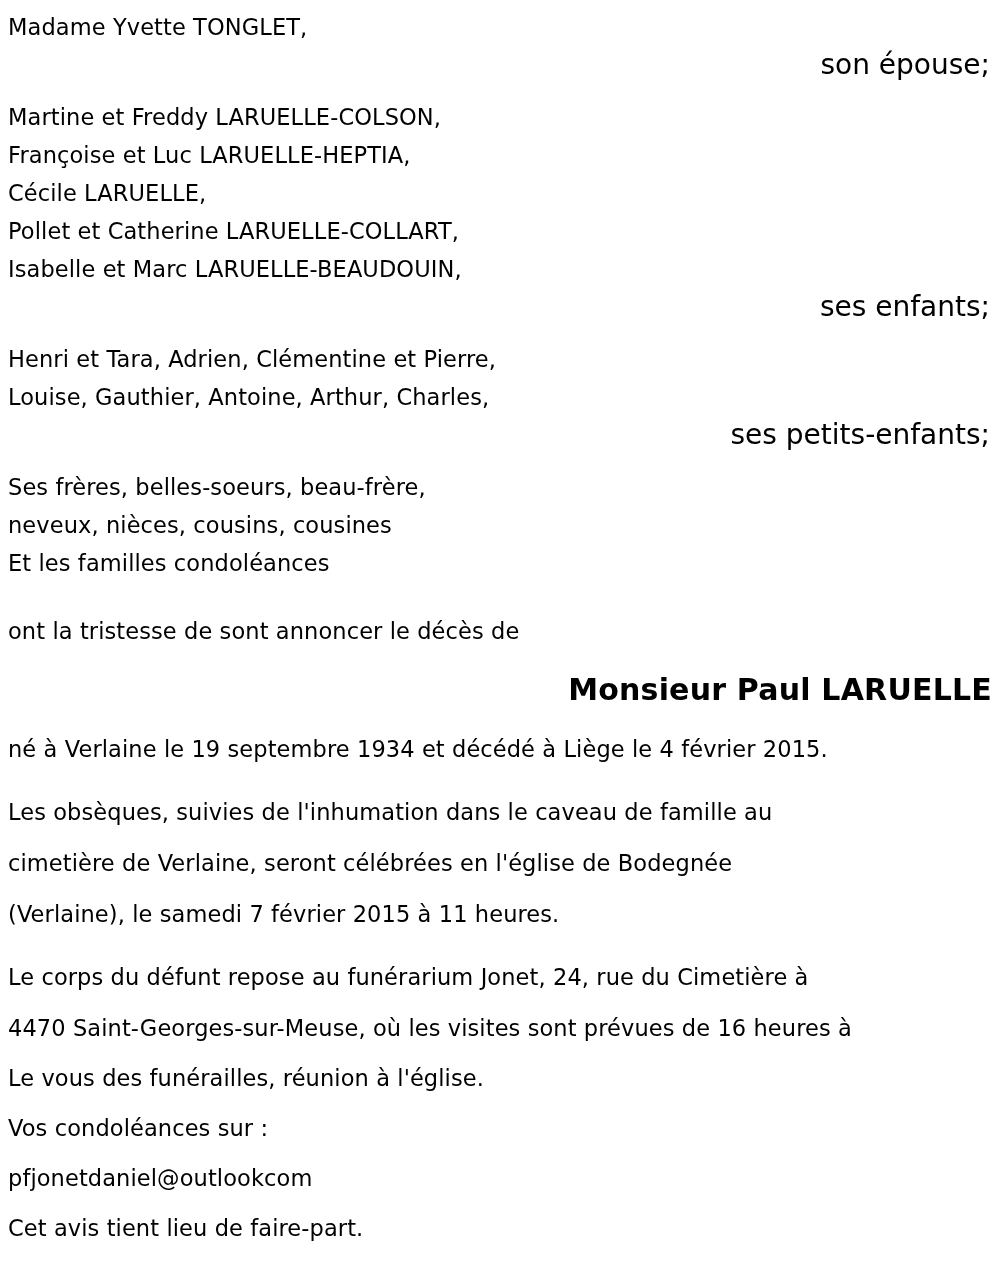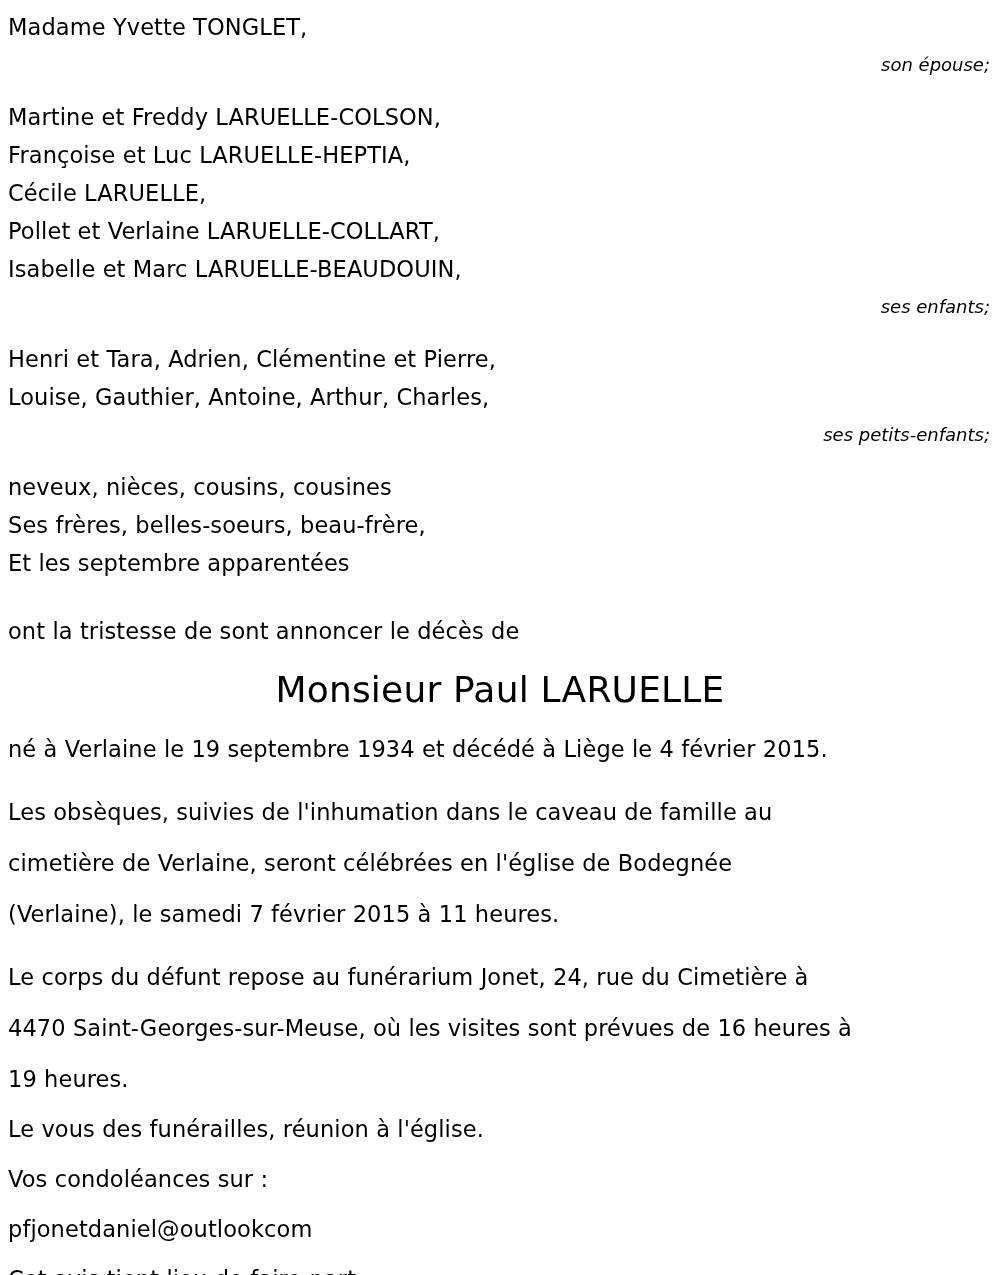--- a/index.html
+++ b/index.html
@@ -29,46 +29,45 @@
   .line {
     font-size: 22.5px;
     line-height: 38px;
     letter-spacing: 0.1px;
     white-space: pre;
     text-align: left;
   }
 
   
   .relation {
-    font-size: 18px;
+    font-size: 28px;
     line-height: 38px;
-    font-style: italic;
     text-align: right;
     white-space: pre;
     padding-right: 2px;
   }
 
   
   .block {
     margin: 0;
   }
 
   
   .gap-sm { height: 14px; }
   .gap-md { height: 20px; }
   .gap-lg { height: 30px; }
 
   
   .deceased-name {
-    font-size: 36px;
+    font-size: 30px;
     line-height: 40px;
-    font-weight: normal;
+    font-weight: bold;
     letter-spacing: 0.2px;
     white-space: pre;
-    text-align: center;
+    text-align: right;
   }
 
   
   .para {
     margin: 0;
   }
   .para .line { line-height: 38px; margin-top: 13px; }
 
   .spacer-para { height: 12px; }
 
@@ -86,43 +85,43 @@
       <div class="relation">son épouse;</div>
     </div>
   </div>
 
   <div class="gap-sm"></div>
 
   <div class="block">
     <div class="line">Martine et Freddy LARUELLE-COLSON,</div>
     <div class="line">Françoise et Luc LARUELLE-HEPTIA,</div>
     <div class="line">Cécile LARUELLE,</div>
-    <div class="line">Pollet et Verlaine LARUELLE-COLLART,</div>
+    <div class="line">Pollet et Catherine LARUELLE-COLLART,</div>
     <div class="line">Isabelle et Marc LARUELLE-BEAUDOUIN,</div>
     <div class="relation-row">
       <div class="relation">ses enfants;</div>
     </div>
   </div>
 
   <div class="gap-sm"></div>
 
   <div class="block">
     <div class="line">Henri et Tara, Adrien, Clémentine et Pierre,</div>
     <div class="line">Louise, Gauthier, Antoine, Arthur, Charles,</div>
     <div class="relation-row">
       <div class="relation">ses petits-enfants;</div>
     </div>
   </div>
 
   <div class="gap-sm"></div>
 
   <div class="block">
+    <div class="line">Ses frères, belles-soeurs, beau-frère,</div>
     <div class="line">neveux, nièces, cousins, cousines</div>
-    <div class="line">Ses frères, belles-soeurs, beau-frère,</div>
-    <div class="line">Et les septembre apparentées</div>
+    <div class="line">Et les familles condoléances</div>
   </div>
 
   <div class="gap-lg"></div>
 
   <div class="line">ont la tristesse de sont annoncer le décès de</div>
 
   <div class="gap-md"></div>
 
   <div class="deceased-name">Monsieur Paul LARUELLE</div>
 
@@ -136,21 +135,20 @@
     <div class="line">Les obsèques, suivies de l'inhumation dans le caveau de famille au</div>
     <div class="line">cimetière de Verlaine, seront célébrées en l'église de Bodegnée</div>
     <div class="line">(Verlaine), le samedi 7 février 2015 à 11 heures.</div>
   </div>
 
   <div class="spacer-para"></div>
 
   <div class="para">
     <div class="line">Le corps du défunt repose au funérarium Jonet, 24, rue du Cimetière à</div>
     <div class="line">4470 Saint-Georges-sur-Meuse, où les visites sont prévues de 16 heures à</div>
-    <div class="line">19 heures.</div>
   </div>
 
   <div class="spacer-para"></div>
 
   <div class="line">Le vous des funérailles, réunion à l'église.</div>
 
   <div class="spacer-para"></div>
 
   <div class="line">Vos condoléances sur :</div>
 

